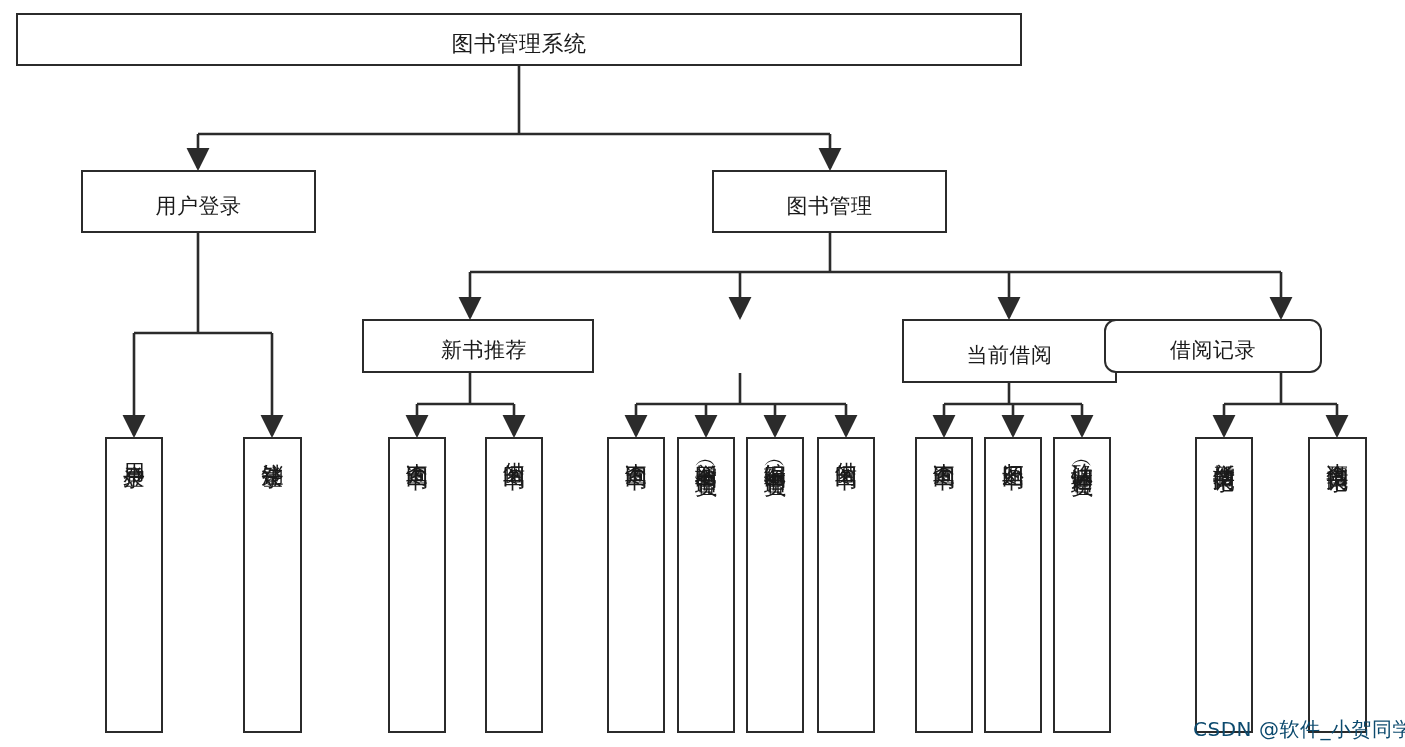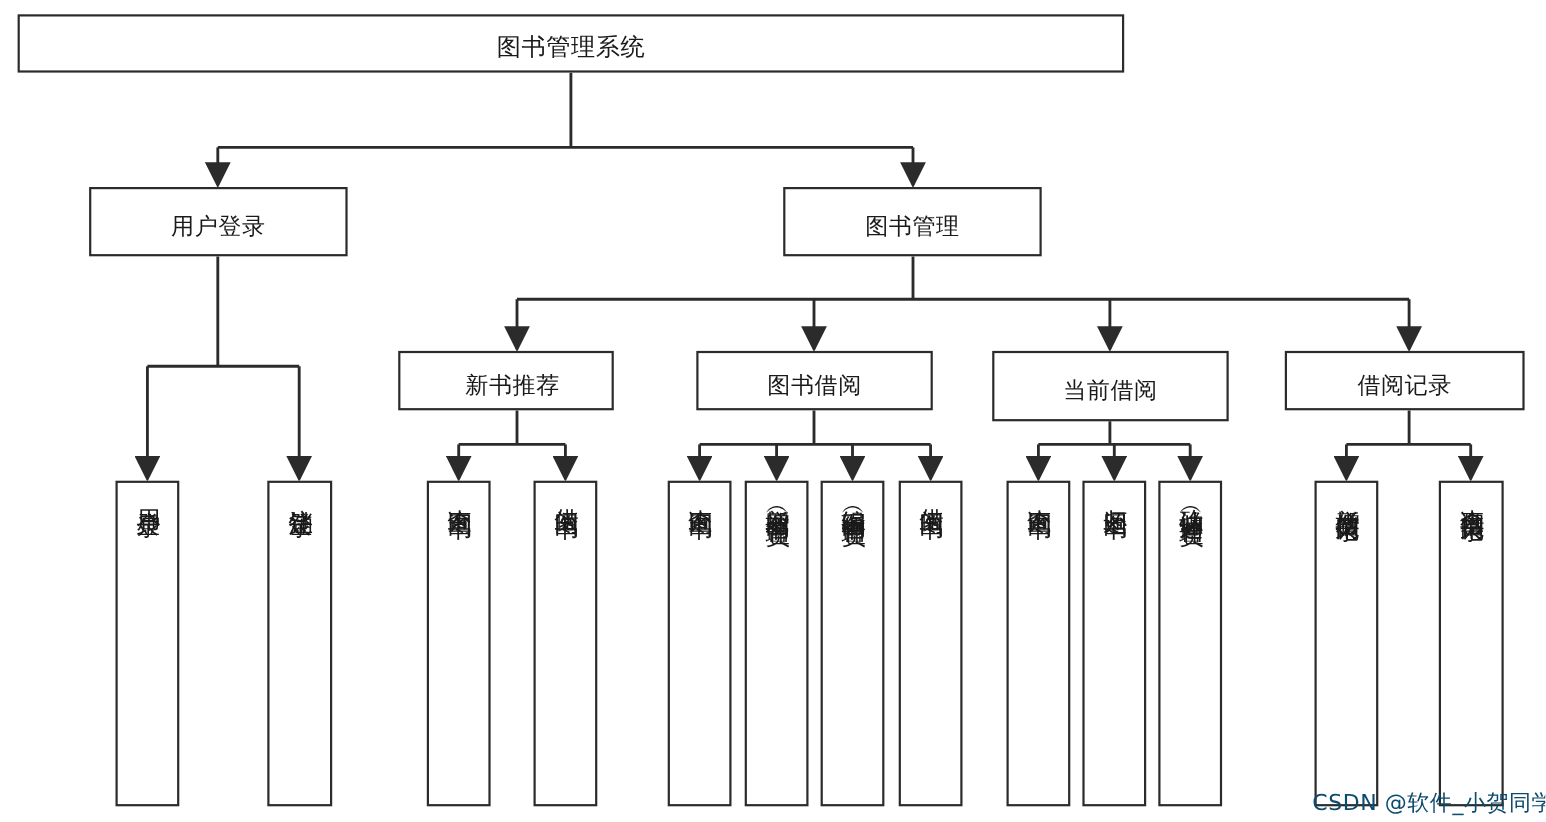--- a/index.html
+++ b/index.html
@@ -134,30 +134,27 @@
     <span class="node-label">图书管理系统</span>
   </div>
 
   <div class="node h" style="left:81px; top:170px; width:235px; height:63px;">
     <span class="node-label">用户登录</span>
   </div>
   <div class="node h" style="left:712px; top:170px; width:235px; height:63px;">
     <span class="node-label">图书管理</span>
   </div>
 
-  <div class="node h" style="left:362px; top:319px; width:196px; height:54px;padding-left:12px;">
+  <div class="node h" style="left:362px; top:319px; width:232px; height:54px;padding-left:12px;">
     <span class="node-label">新书推荐</span>
-  </div>
-  <div class="node h" style="left:633px; top:319px; width:215px; height:54px;">
-    <span class="node-label">图书借阅</span>
   </div>
   <div class="node h" style="left:902px; top:319px; width:215px; height:64px;">
     <span class="node-label">当前借阅</span>
   </div>
-  <div class="node h" style="left:1168px; top:319px; width:218px; height:54px;">
+  <div class="node h" style="left:1104px; top:319px; width:218px; height:54px;border-radius:12px;">
     <span class="node-label">借阅记录</span>
   </div>
 
   <div class="node v" style="left:105px; top:437px; width:58px; height:296px;">
     <span class="node-label">用户登录</span>
   </div>
   <div class="node v" style="left:243px; top:437px; width:59px; height:296px;">
     <span class="node-label">注销登录</span>
   </div>
   <div class="node v" style="left:388px; top:437px; width:58px; height:296px;">

